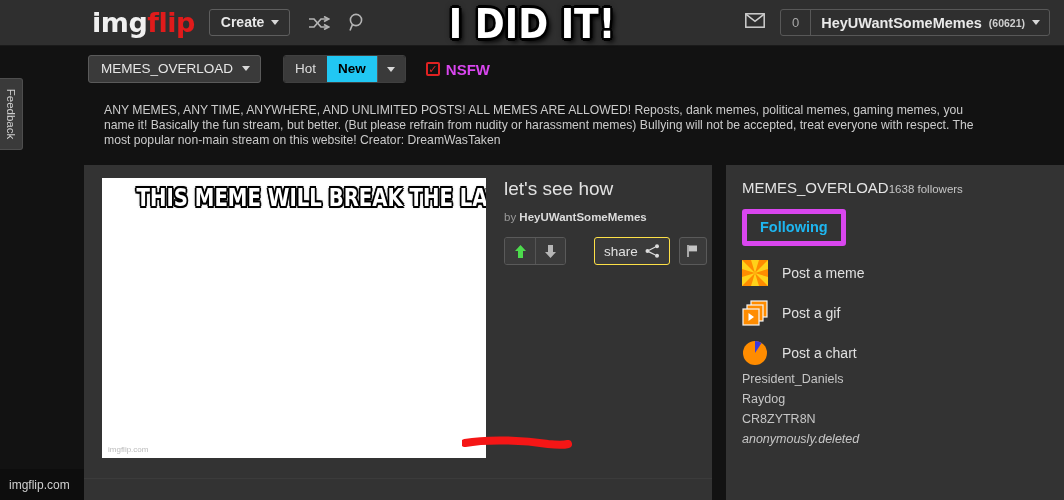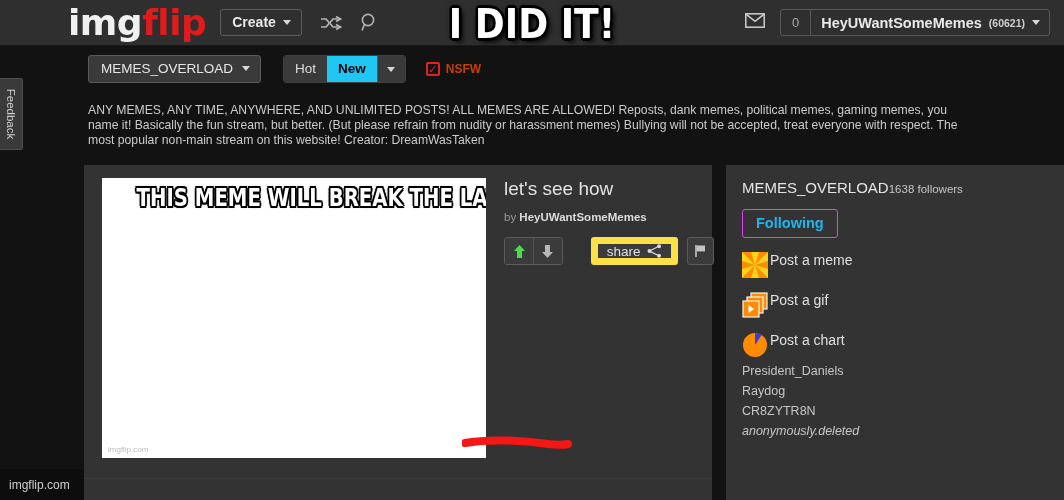--- a/index.html
+++ b/index.html
@@ -12,22 +12,22 @@
   #page { position: relative; width: 1064px; height: 500px; background: #121212; }
 
   
   .header {
     position: absolute; left: 0; top: 0; width: 1064px; height: 46px;
     background: #2f2f2f;
     border-bottom: 1px solid #1a1a1a;
     display: flex; align-items: center;
   }
   .logo {
-    margin-left: 68px;
-    font-size: 36px; font-weight: bold; letter-spacing: -0.5px;
+    margin-left: 92px;
+    font-size: 27px; font-weight: bold; letter-spacing: -0.5px;
     font-family: "DejaVu Sans", sans-serif;
     text-align: right;
   }
   .logo .img { color: #f0f0f0; }
   .logo .flip { color: #e01b1b; }
 
   .create-btn {
     margin-left: 14px;
     padding: 4px 10px 5px 11px;
     border: 1px solid #5e5e5e; border-radius: 3px;
@@ -129,25 +129,25 @@
   .nsfw {
     margin-left: 20px;
     display: flex; align-items: center; gap: 6px;
   }
   .nsfw-box {
     width: 14px; height: 14px;
     border: 2px solid #e02222; border-radius: 2px;
     display: flex; align-items: center; justify-content: center;
     color: #e02222; font-size: 11px; line-height: 1;
   }
-  .nsfw-label { color: #c2410c; font-size: 12px; font-weight: bold; }
+  .nsfw-label { color: #d946ef; font-size: 15px; font-weight: bold; }
 
   
   .desc {
-    position: absolute; left: 88px; top: 103px; width: 890px;
+    position: absolute; left: 104px; top: 103px; width: 890px;
     color: #cbcbcb; font-size: 12.2px; line-height: 15.2px;
   }
 
   
   .main-panel {
     position: absolute; left: 84px; top: 165px;
     width: 628px; height: 335px;
     background: #333333;
   }
   .main-panel .divider {
@@ -192,21 +192,21 @@
     display: flex; border: 1px solid #5a5a5a; border-radius: 3px; overflow: hidden;
   }
   .vote-btn {
     width: 30px; height: 26px;
     display: flex; align-items: center; justify-content: center;
     background: #3b3b3b;
   }
   .vote-btn + .vote-btn { border-left: 1px solid #555; }
   .share-btn {
     margin-left: 28px;
-    border: 7px solid #fde047; border-radius: 3px;
+    border: 1px solid #fde047; border-radius: 3px;
     height: 28px; padding: 0 9px;
     display: flex; align-items: center; gap: 7px;
     color: #e0e0e0; font-size: 13.5px;
     background: #3b3b3b;
   }
   .flag-btn {
     margin-left: 9px;
     border: 1px solid #5a5a5a; border-radius: 3px;
     width: 28px; height: 28px;
     display: flex; align-items: center; justify-content: center;
@@ -220,28 +220,28 @@
     width: 338px; height: 335px;
     background: #333333;
     padding: 14px 0 0 16px;
   }
   .sb-head { display: flex; align-items: baseline; }
   .sb-title { color: #e4e4e4; font-size: 15px; }
   .sb-followers { color: #c6c6c6; font-size: 11.5px; }
   .following-btn {
     margin-top: 13px;
     display: inline-block;
-    border: 1px solid #d946ef; border-radius: 3px;
+    border: 5px solid #d946ef; border-radius: 3px;
     padding: 5px 13px 6px;
     color: #1eb6f0; font-size: 14.5px; font-weight: bold;
     background: transparent;
   }
   .sb-action {
     margin-top: 14px;
-    display: flex; gap: 2px;
+    display: flex; align-items: center; gap: 14px;
   }
   .sb-action-label { color: #e0e0e0; font-size: 14px; }
   .sb-sub {
     margin-top: 22px; color: #d8d8d8; font-size: 13.5px;
   }
   .sb-mod { margin-top: 6px; color: #c6c6c6; font-size: 12.5px; }
   .sb-mod.ital { font-style: italic; }
 
   
   .bottom-bar {

